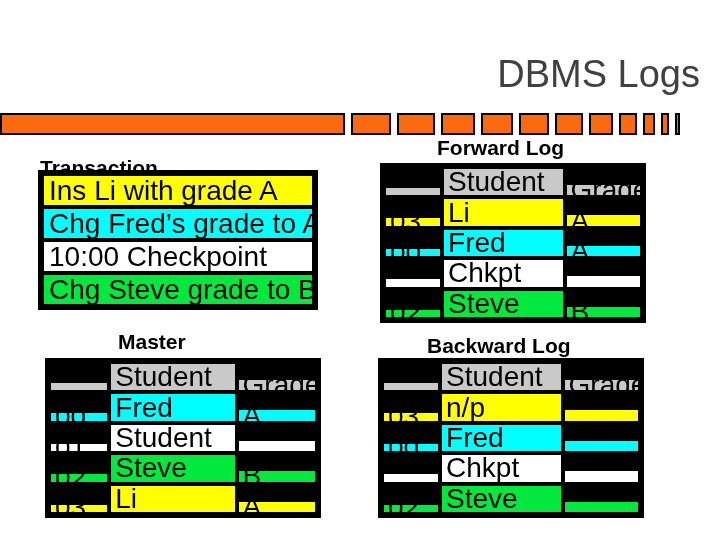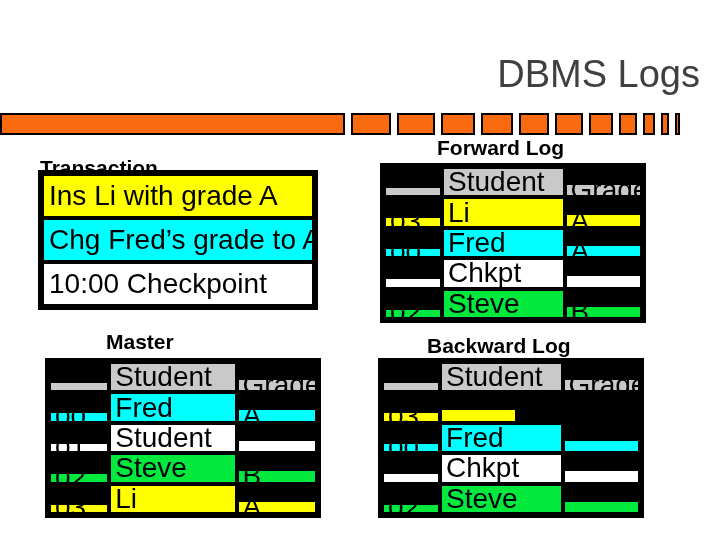--- a/index.html
+++ b/index.html
@@ -127,21 +127,21 @@
   #backward-log-table {
     left: 378px;
     top: 358px;
     width: 266px;
     height: 160px;
   }
 
   
   #heading-transaction   { left: 40px;  top: 156px; }
   #heading-forward-log   { left: 437px; top: 136px; }
-  #heading-master        { left: 106px; top: 330px; }
+  #heading-master        { left: 118px; top: 330px; }
   #heading-backward-log  { left: 427px; top: 334px; text-align: right; }
 </style>
 </head>
 <body>
 
 <div id="slide-title">DBMS Logs</div>
 
 <div id="divider-bar">
     <div class="bar-seg" style="width: 345px; background: rgb(250, 106, 15);"></div>
     <div class="bar-gap" style="width: 6px;"></div>
@@ -173,20 +173,23 @@
 <div class="blk-table" id="transaction-table">
     <div class="blk-row">
       <div class="blk-cell fill-yellow">Ins Li with grade A</div>
     </div>
     <div class="blk-row">
       <div class="blk-cell fill-cyan">Chg Fred’s grade to A</div>
     </div>
     <div class="blk-row">
       <div class="blk-cell fill-white">10:00 Checkpoint</div>
     </div>
+    <div class="blk-row">
+      <div class="blk-cell fill-green">Chg Steve grade to B</div>
+    </div>
   </div>
 
 <div class="section-heading" id="heading-forward-log">Forward Log</div>
 
 <div class="blk-table tri-table" id="forward-log-table">
     <div class="blk-row">
       <div class="blk-cell fill-gray c-id"></div>
       <div class="blk-cell fill-gray c-stu">Student</div>
       <div class="blk-cell fill-gray c-grade">Grade</div>
     </div>
@@ -245,20 +248,21 @@
 <div class="section-heading" id="heading-backward-log">Backward Log</div>
 
 <div class="blk-table tri-table" id="backward-log-table">
     <div class="blk-row">
       <div class="blk-cell fill-gray c-id"></div>
       <div class="blk-cell fill-gray c-stu">Student</div>
       <div class="blk-cell fill-gray c-grade">Grade</div>
     </div>
     <div class="blk-row">
       <div class="blk-cell fill-yellow c-id">03</div>
+      <div class="blk-cell fill-yellow c-stu">n/p</div>
       <div class="blk-cell fill-yellow c-grade"></div>
     </div>
     <div class="blk-row">
       <div class="blk-cell fill-cyan c-id">00</div>
       <div class="blk-cell fill-cyan c-stu">Fred</div>
       <div class="blk-cell fill-cyan c-grade"></div>
     </div>
     <div class="blk-row">
       <div class="blk-cell fill-white c-id"></div>
       <div class="blk-cell fill-white c-stu">Chkpt</div>

